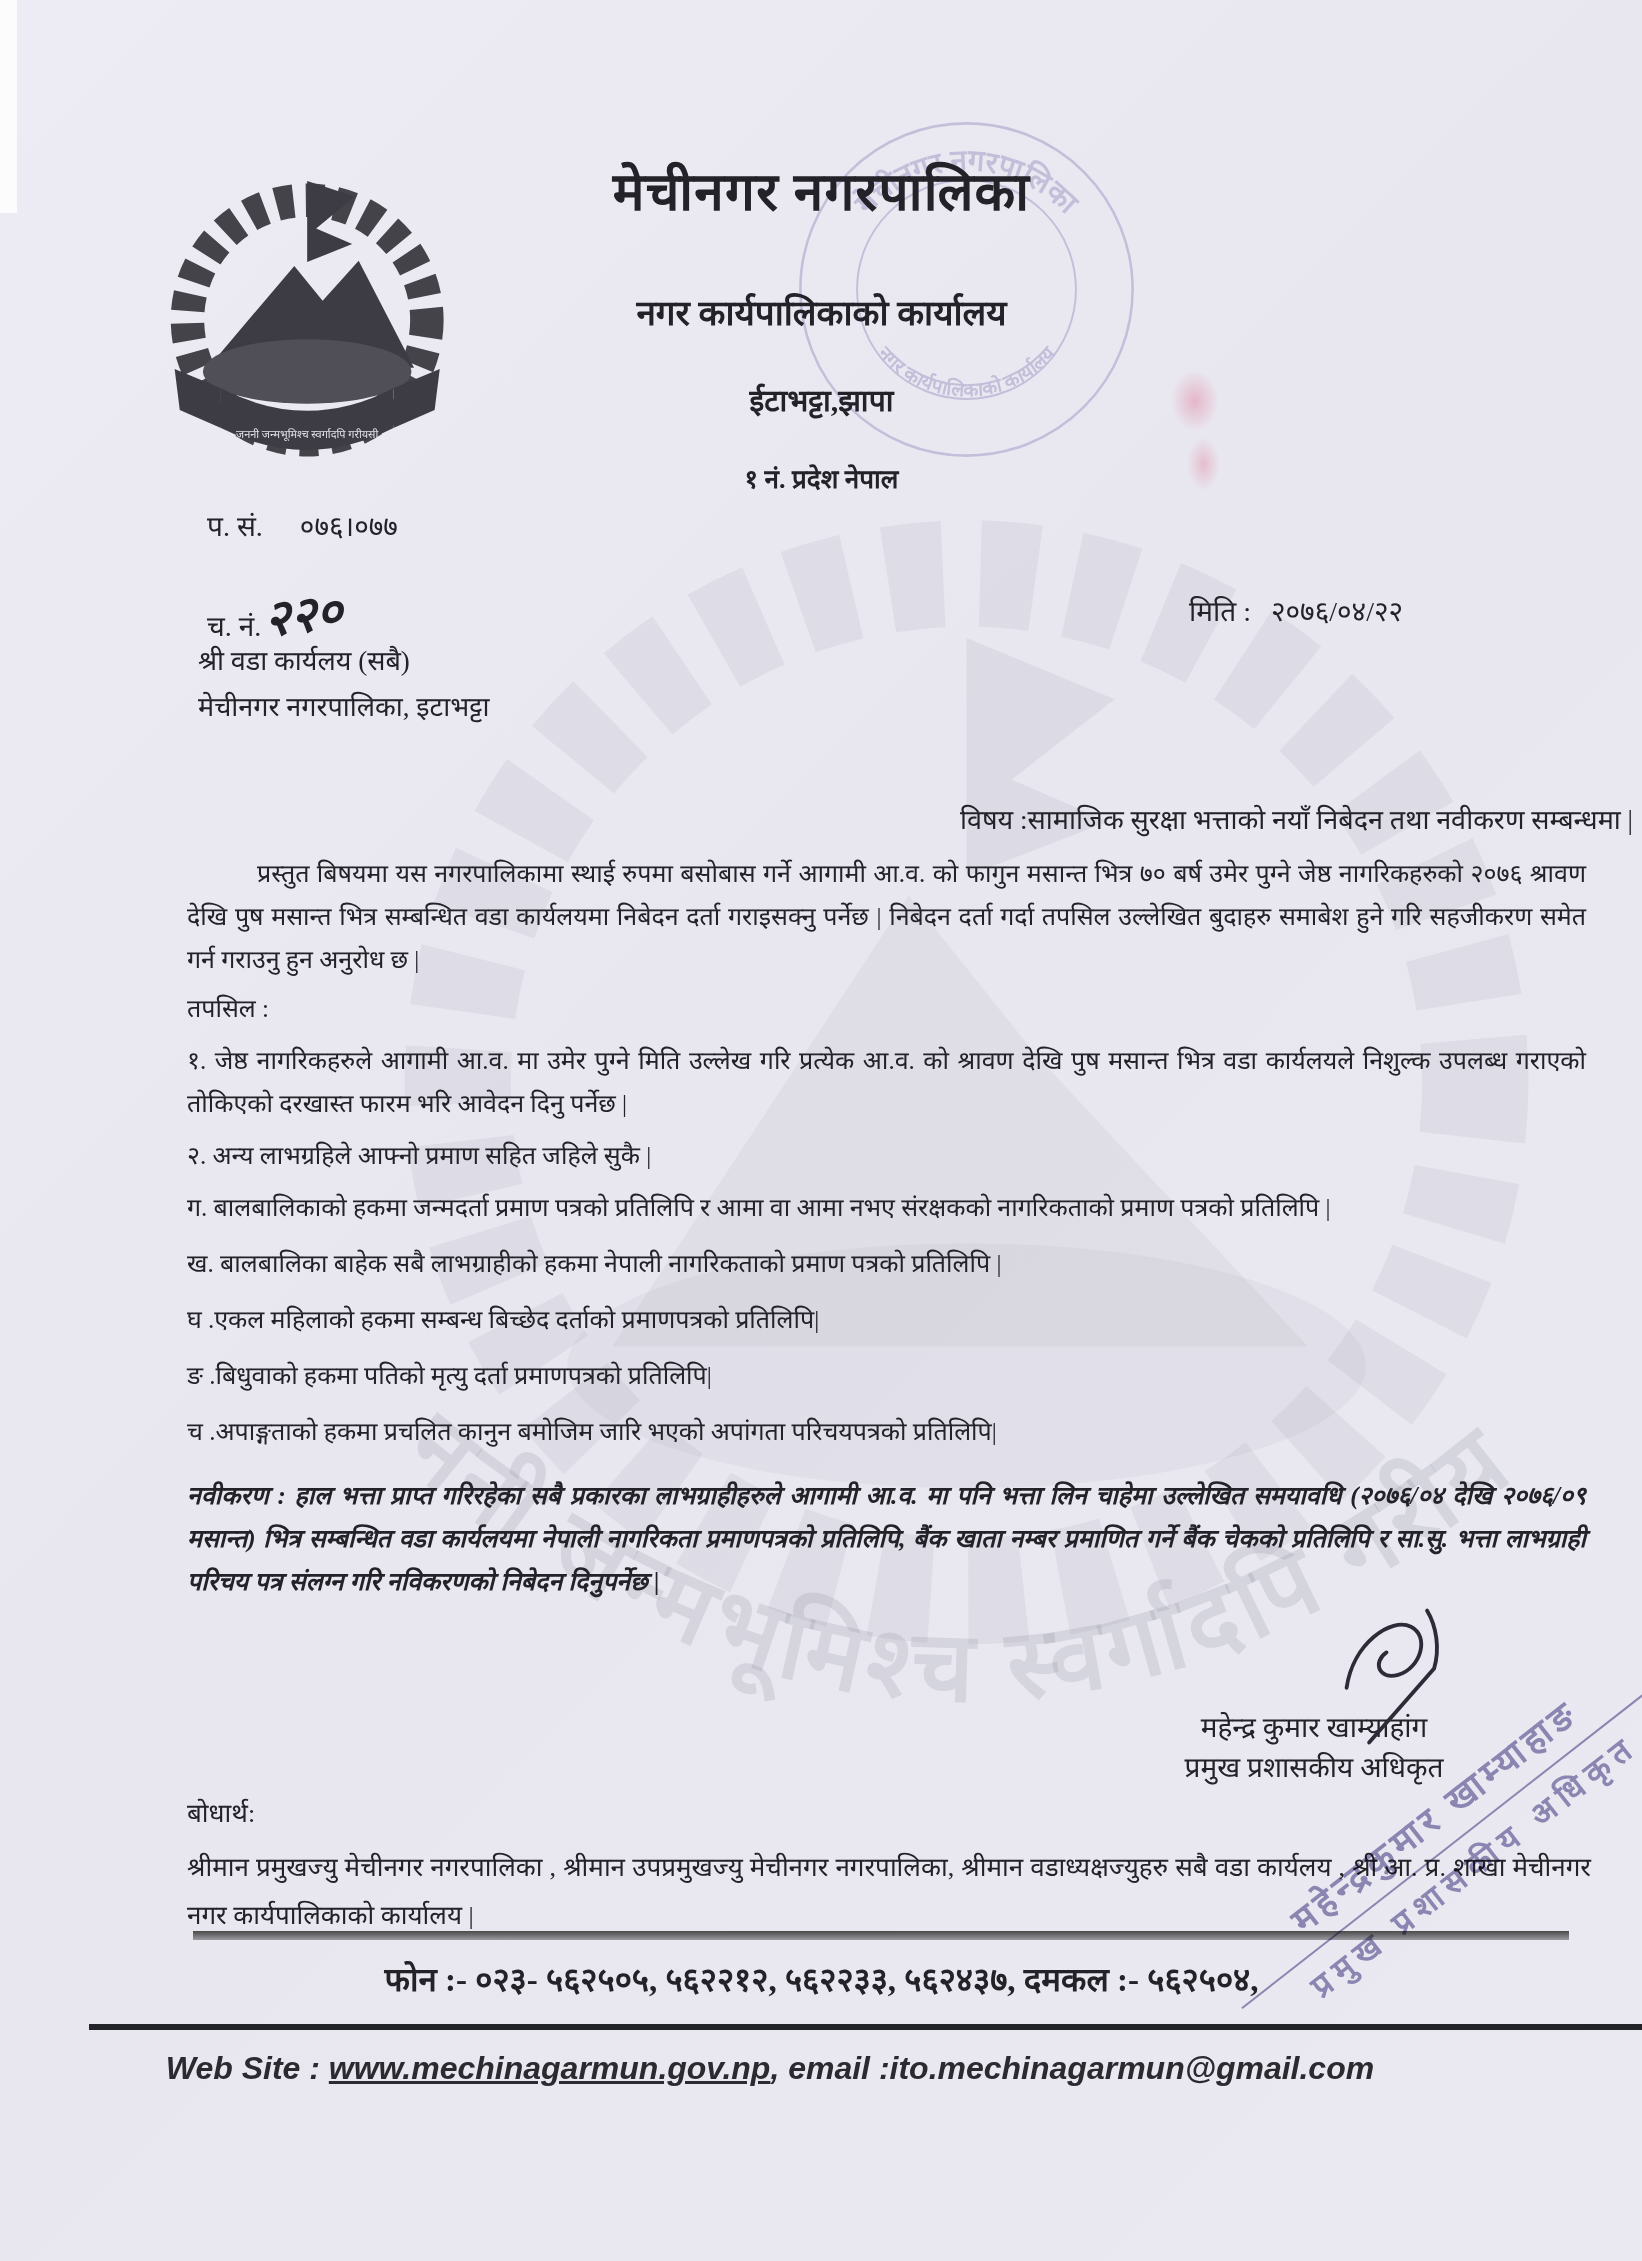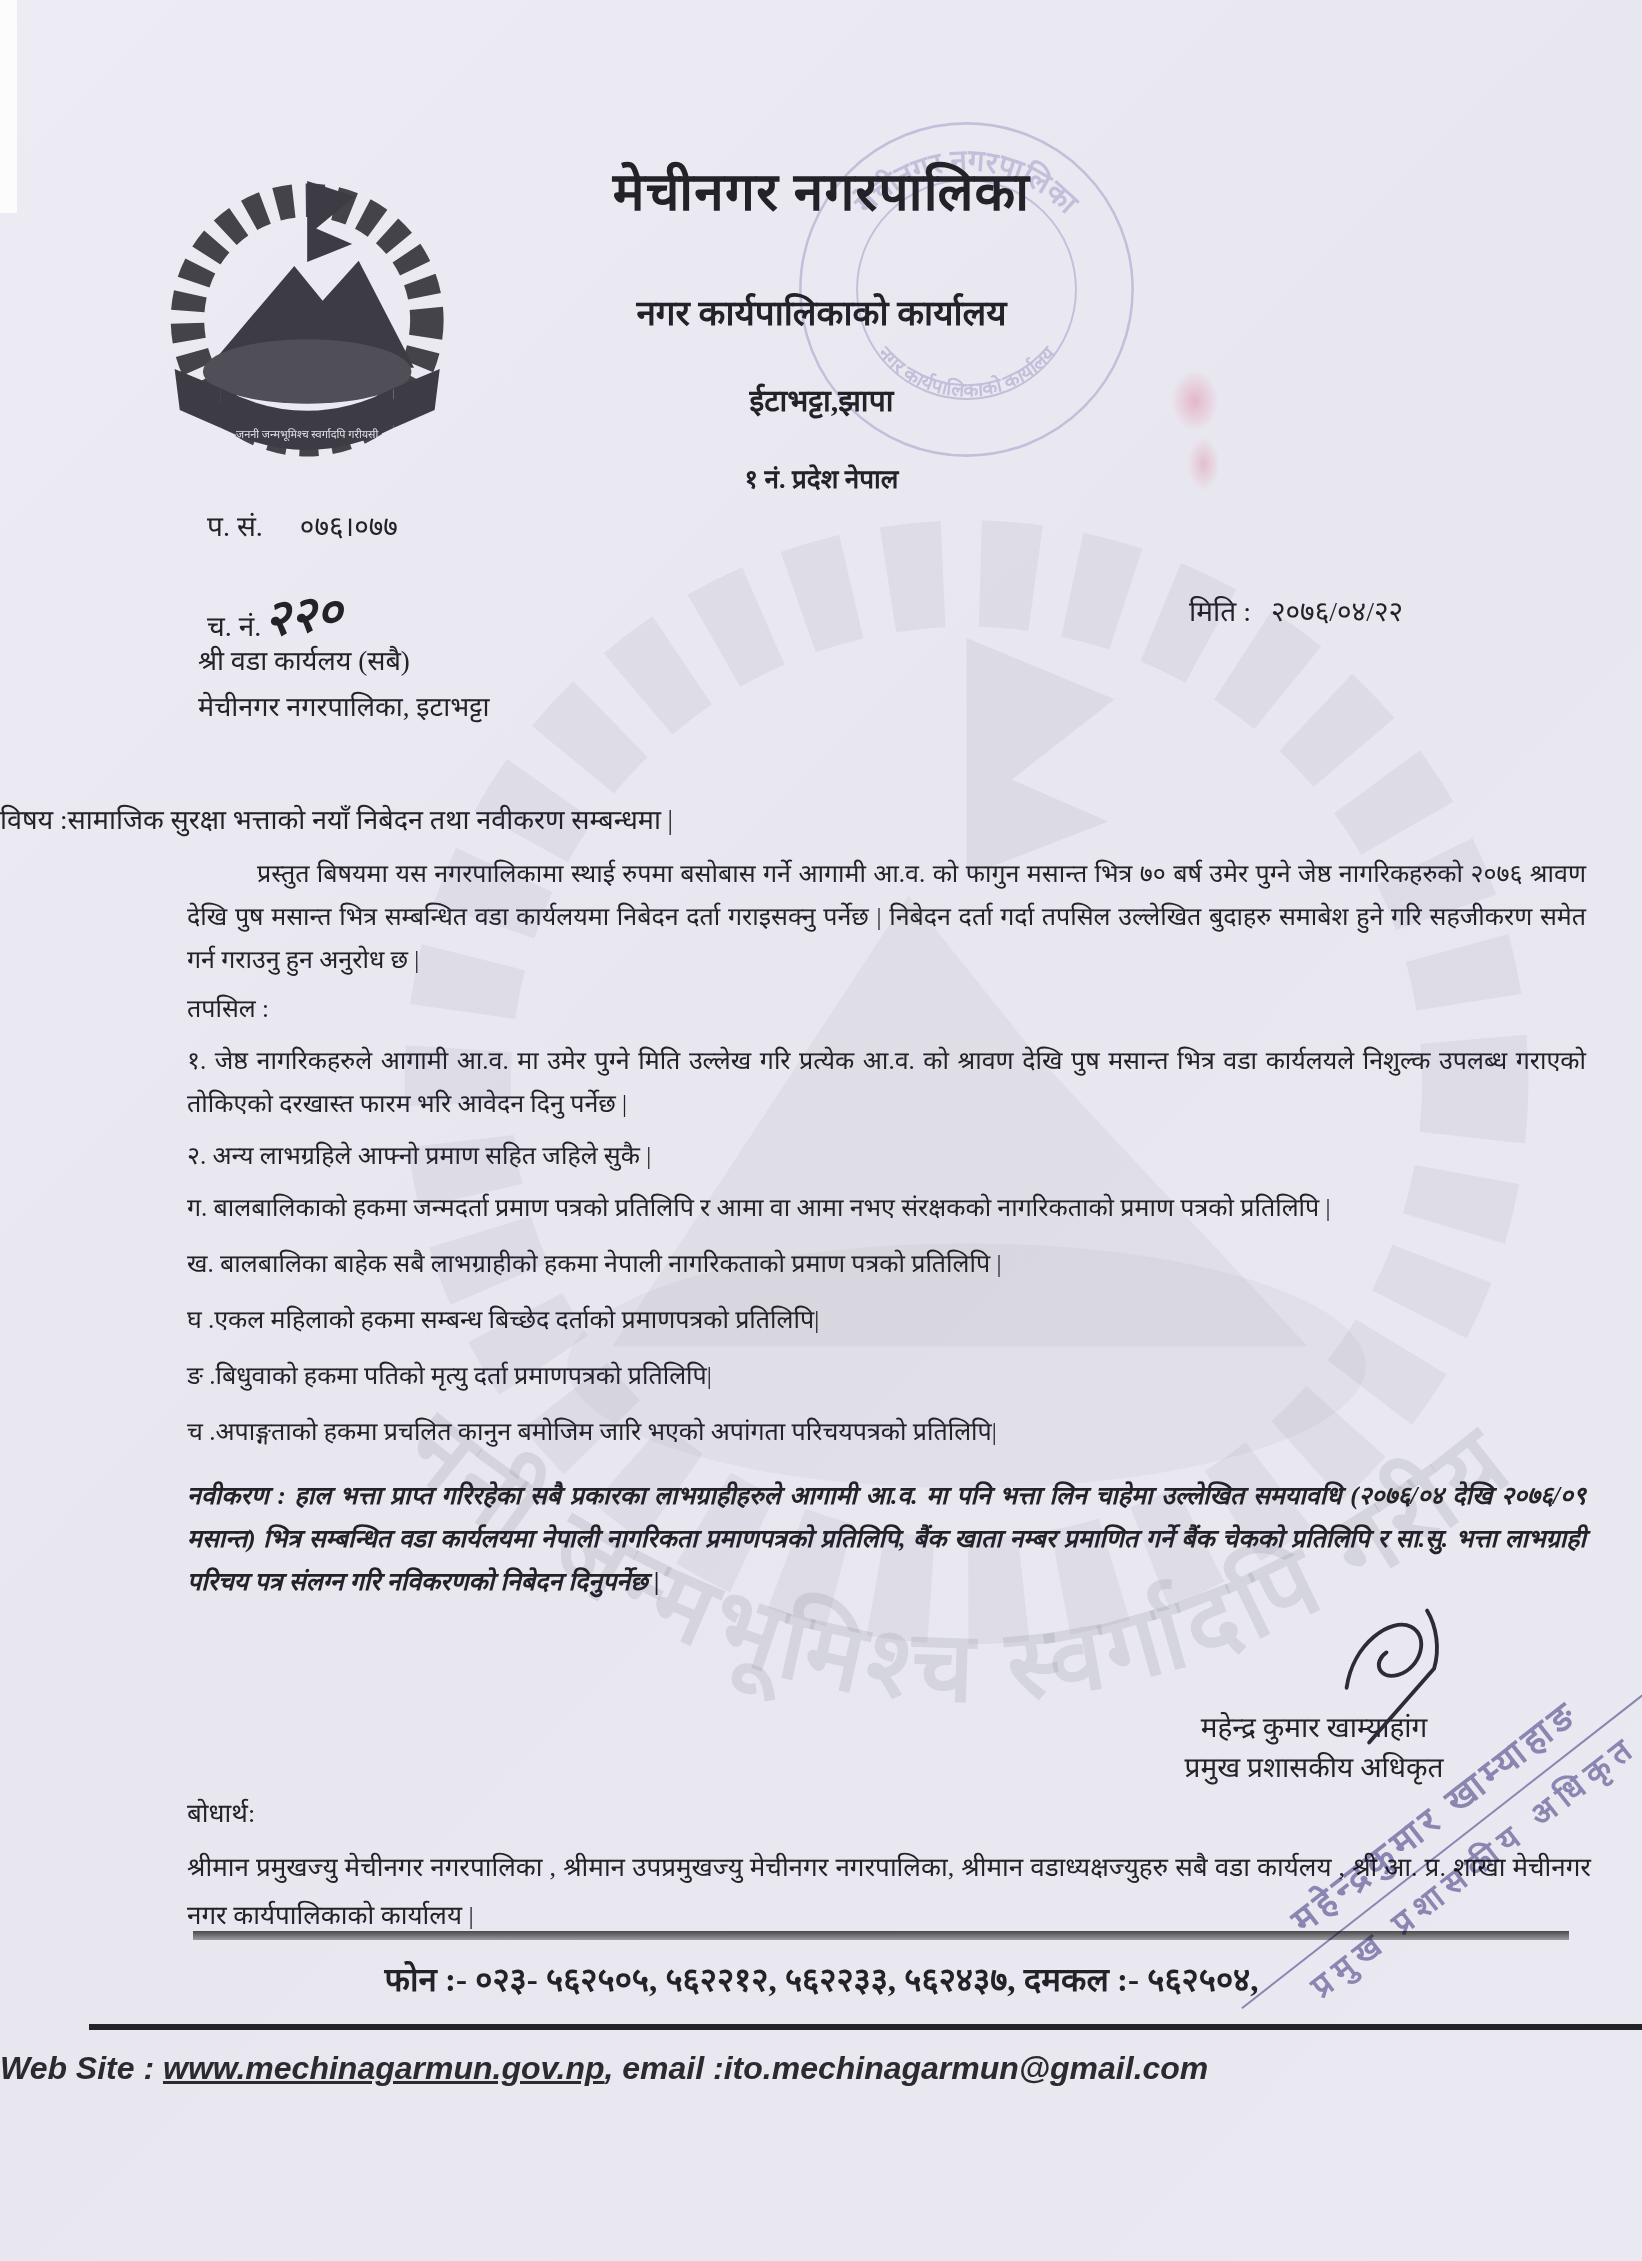--- a/index.html
+++ b/index.html
@@ -33,21 +33,21 @@
   .disp-val {
     display:inline-block; font-size:50px; font-weight:600; font-style:italic;
     transform:rotate(-7deg); margin-left:2.6px; position:relative; top:-3.9px;
     font-family:"DejaVu Serif",serif;
   }
   .date-line { left:1189px; top:591px; font-size:28px; }
   .date-line .val { margin-left:20px; }
 
   .addressee { left:198px; top:638px; font-size:27px; line-height:46px; }
 
-  .subject { left:0; top:800px; width:1633px; text-align:left; font-size:27px; }
+  .subject { left:0; top:800px; width:1633px; text-align:right; font-size:27px; }
 
   
   .flow { left:187px; top:852px; width:1399px; font-size:25px; line-height:1.72; }
   .flow p { margin:0; }
   .opening { text-indent:70px; text-align:justify; margin-bottom:6.4px !important; }
   .tapasil { margin:2.6px 0 9px !important; }
   .num-item { text-align:justify; margin-bottom:9px !important; }
   .attach-head { font-weight:bold; font-style:italic; margin:3.9px 0 11.6px !important; }
   .let-item { margin-bottom:13px !important; }
   .renewal { font-weight:bold; font-style:italic; text-align:justify; margin-top:20.6px !important; }
@@ -70,21 +70,21 @@
   .cc { left:187px; top:1790px; width:1404px; font-size:26px; line-height:48px; }
   .cc .cc-label { margin-bottom:6.4px; }
   .cc .cc-text { text-align:justify; }
 
   
   .foot-bar { left:193px; top:1931px; width:1376px; height:9px;
               background:linear-gradient(#4a4a4a,#9a9aa2); }
   .foot-phone { left:0; top:1956px; width:1643px; text-align:center;
                 font-size:33px; font-weight:bold; }
   .foot-line { left:89px; top:2024px; width:1554px; height:6.4px; background:#23232a; }
-  .foot-web { left:0; top:2050px; width:1540px; 
+  .foot-web { left:0; top:2050px; width:1540px; text-align:center;
               font-size:32px; font-weight:bold; font-style:italic;
               font-family:"Liberation Sans","DejaVu Sans",sans-serif; color:#2a2a30; }
   .foot-web .url { text-decoration:underline; }
 
   
   .scan-edge { left:0; top:0; width:17px; height:213px; background:#fcfcfd; z-index:3; }
   .smudge1 { left:1171px; top:370px; width:48px; height:62px;
     background:radial-gradient(closest-side,rgba(224,122,150,.45),rgba(224,122,150,0)); }
   .smudge2 { left:1187px; top:437px; width:33px; height:54px;
     background:radial-gradient(closest-side,rgba(224,122,150,.38),rgba(224,122,150,0)); }

